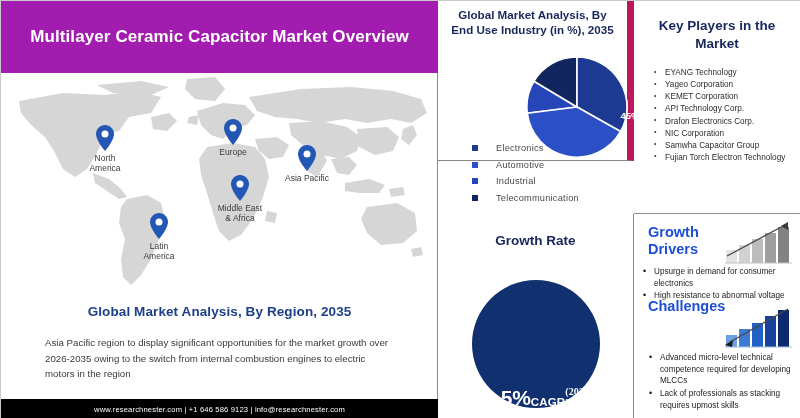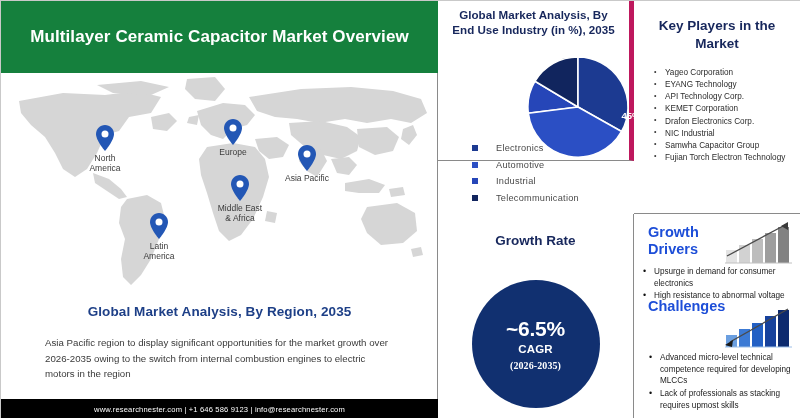--- a/index.html
+++ b/index.html
@@ -18,21 +18,21 @@
 
   
   .left-col{
     position:absolute;left:0;top:0;width:437px;height:418px;
     box-sizing:border-box;
     border-right:1px solid #8a8a8a;
     background:#fff;
   }
   .hero-band{
     position:absolute;left:0;top:0;width:437px;height:72px;
-    background:#15803d;
+    background:#a21caf;
     display:flex;align-items:center;justify-content:center;
   }
   .hero-title{
     color:#ffffff;font-size:17px;font-weight:bold;line-height:1.35;
     text-align:center;letter-spacing:.1px;padding:0 28px;
   }
 
   .map-area{
     position:absolute;left:0;top:72px;width:437px;height:228px;
     overflow:hidden;
@@ -59,21 +59,21 @@
   }
 
   .footer-bar{
     position:absolute;left:0;top:398px;width:437px;height:20px;
     background:#000000;display:flex;align-items:center;justify-content:center;
   }
   .footer-bar span{color:#ffffff;font-size:7.6px;letter-spacing:.15px;}
 
   
   .panel{position:absolute;box-sizing:border-box;background:#fff;}
-  .p-pie{left:437px;top:0;width:196px;height:160px;border-bottom:1px solid #8a8a8a;border-right:5px solid #be185d;}
+  .p-pie{left:437px;top:0;width:196px;height:160px;border-bottom:1px solid #8a8a8a;border-right:7px solid #be185d;}
   .p-key{left:633px;top:0;width:166px;height:213px;border-bottom:1px solid #8a8a8a;}
   .p-growth{left:437px;top:213px;width:196px;height:205px;border-right:1px solid #8a8a8a;}
   .p-drivers{left:633px;top:213px;width:166px;height:205px;}
 
   .panel-title{
     color:#17275c;font-weight:bold;text-align:center;line-height:1.3;
   }
   .pie-title{font-size:11.6px;padding:6px 10px 0;}
   .key-title{font-size:13.5px;padding:16px 16px 0;line-height:1.32;}
 
@@ -96,21 +96,21 @@
   .kp-list li:before{
     content:"•";position:absolute;left:2px;top:-.5px;font-size:7px;color:#3a3a3a;
   }
 
   
   .gr-title{font-size:13.5px;padding:18px 10px 0;}
   .gr-circle{
     position:absolute;left:50%;top:66px;margin-left:-64px;
     width:128px;height:128px;border-radius:50%;
     background:#113070;
-    display:flex;flex-direction:column;align-items:center;justify-content:center;
+    display:flex;flex-direction:row;align-items:flex-end;justify-content:center;
     color:#ffffff;
   }
   .gr-big{font-size:21px;font-weight:bold;line-height:1;letter-spacing:-.2px;}
   .gr-mid{font-size:11.5px;font-weight:bold;margin-top:4px;letter-spacing:.2px;}
   .gr-small{font-size:10px;font-weight:bold;margin-top:5px;letter-spacing:.1px;font-family:Liberation Serif, serif;}
 
   
   .sec-title{
     position:absolute;color:#1d4ed8;font-size:14.5px;font-weight:bold;line-height:1.18;
   }
@@ -266,26 +266,26 @@
       <div class="legend-row">
         <span class="legend-sq" style="background:#11255e"></span>
         <span class="legend-txt">Telecommunication</span>
       </div>
     </div>
   </div>
 
   <div class="panel p-key">
     <div class="panel-title key-title">Key Players in the Market</div>
     <ul class="kp-list">
+      <li>EYANG Technology</li>
       <li>Yageo Corporation</li>
-      <li>EYANG Technology</li>
+      <li>KEMET Corporation</li>
       <li>API Technology Corp.</li>
-      <li>KEMET Corporation</li>
       <li>Drafon Electronics Corp.</li>
-      <li>NIC Industrial</li>
+      <li>NIC Corporation</li>
       <li>Samwha Capacitor Group</li>
       <li>Fujian Torch Electron Technology</li>
     </ul>
   </div>
 
   <div class="panel p-growth">
     <div class="panel-title gr-title">Growth Rate</div>
     <div class="gr-circle">
       <div class="gr-big">~6.5%</div>
       <div class="gr-mid">CAGR</div>

